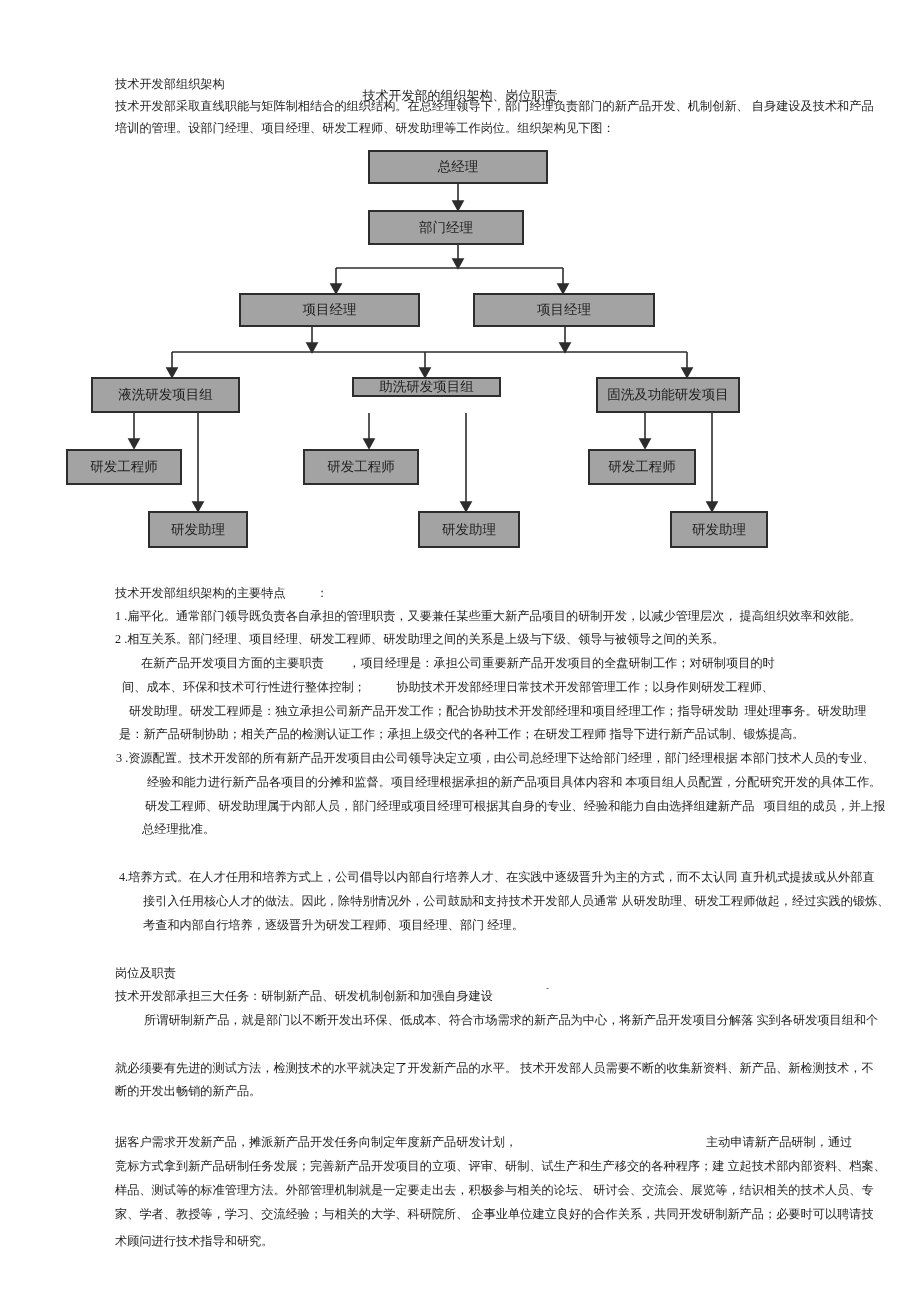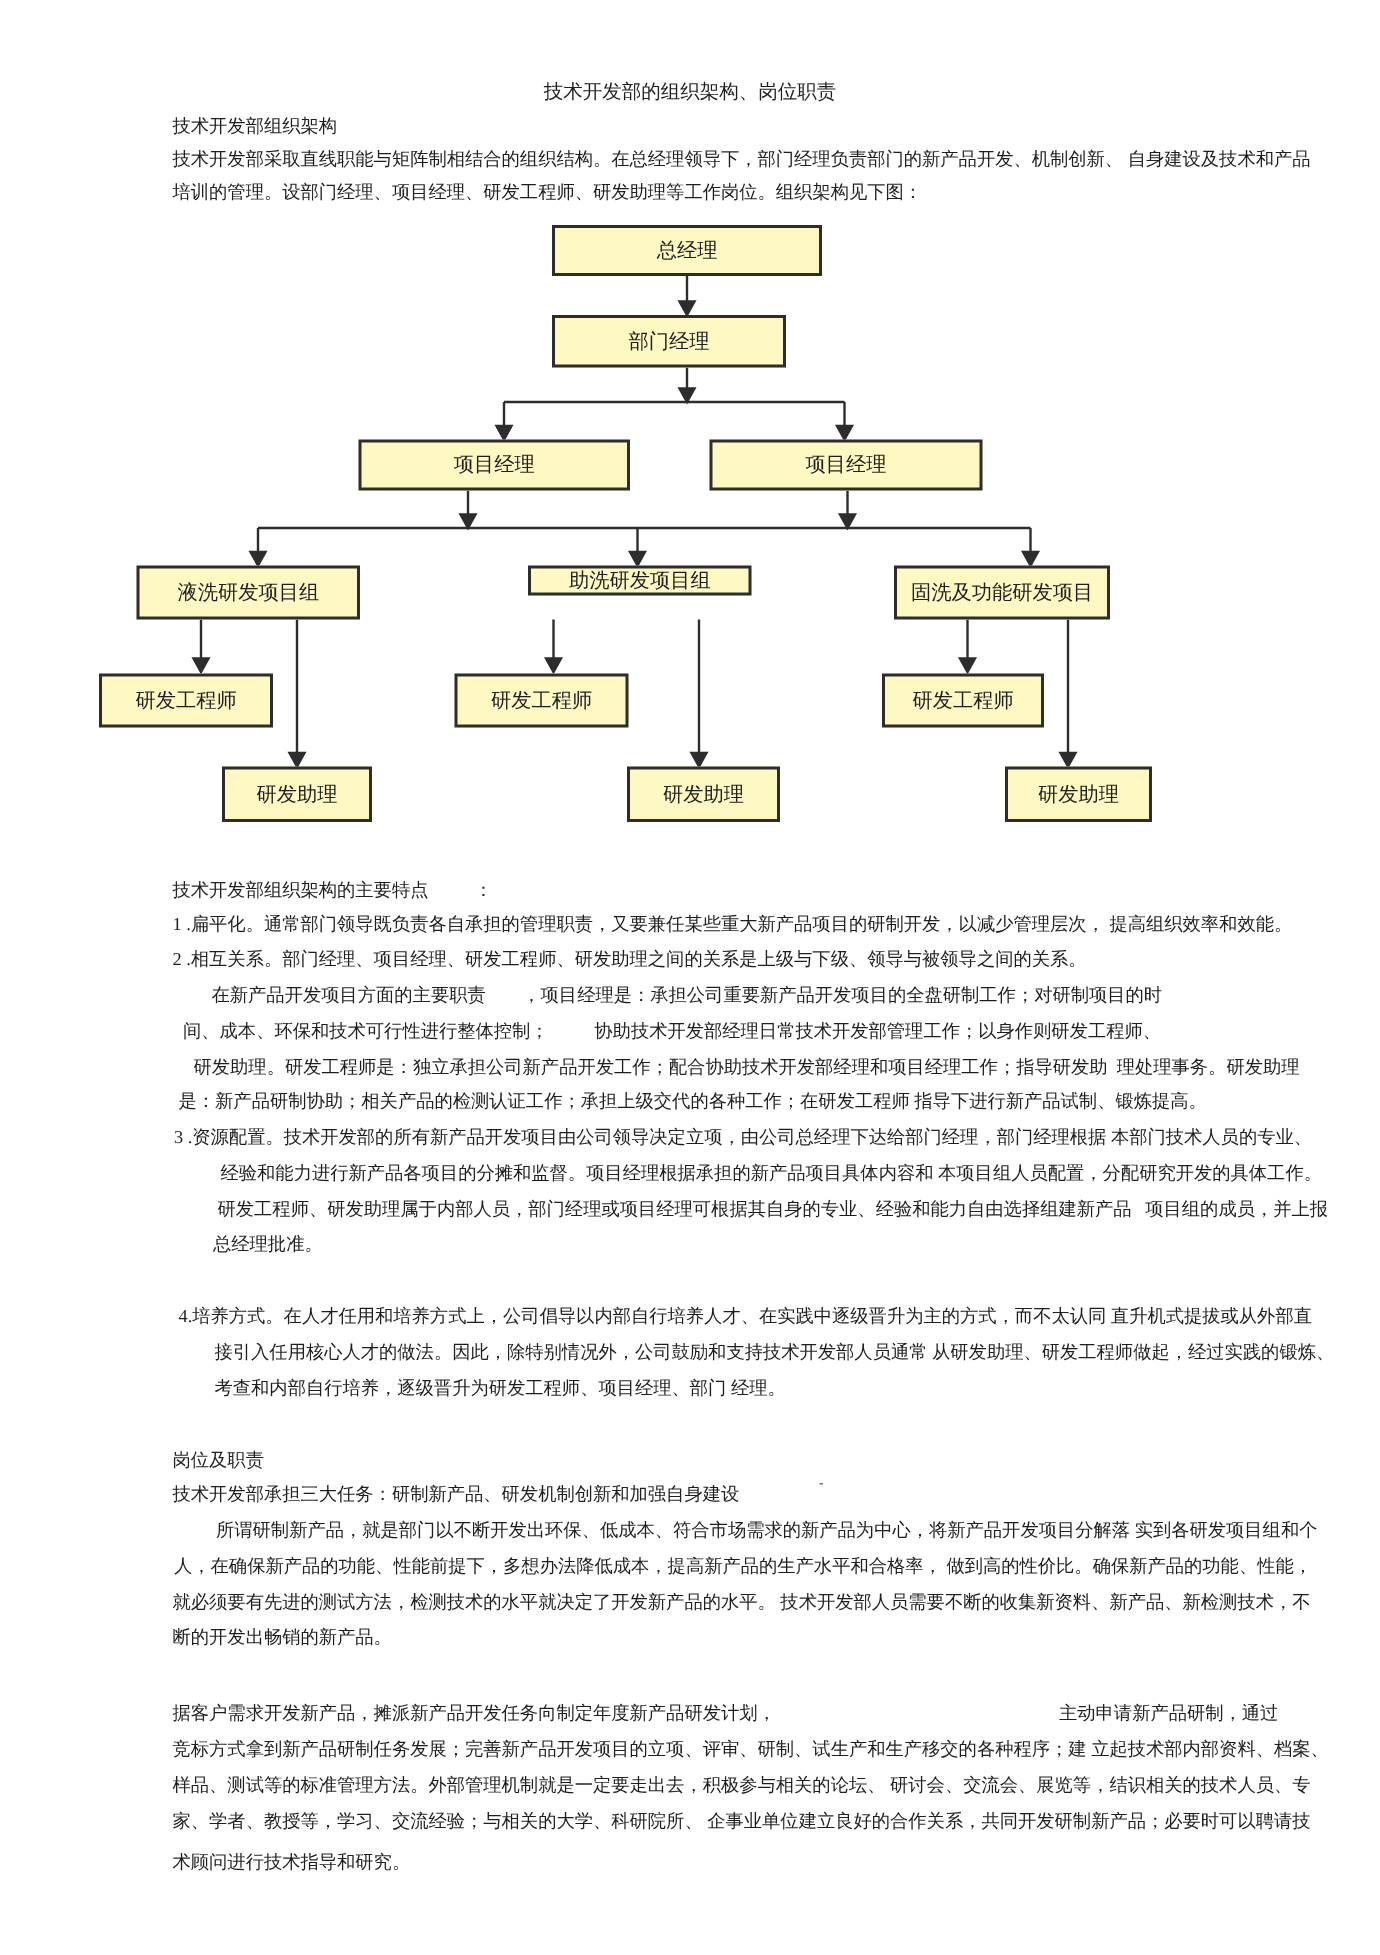--- a/index.html
+++ b/index.html
@@ -3,24 +3,24 @@
 <meta charset="utf-8">
 <style>
   html,body{margin:0;padding:0;background:#ffffff;}
   .page{
     position:relative;width:920px;height:1303px;background:#ffffff;
     font-family:"Liberation Serif","DejaVu Serif",serif;color:#1e1e1e;overflow:hidden;
   }
   .ln{
     position:absolute;white-space:pre;font-size:12.2px;line-height:1.15;color:#1e1e1e;
   }
-  .title{left:0;width:920px;text-align:center;font-size:13px;}
+  .title{left:0;width:920px;text-align:center;font-size:13px;margin-top:35px;}
   .mark{font-size:9px;color:#3a3a3a;}
   .node{
-    position:absolute;border:2px solid #2d2d2d;background:#fef9c3;box-sizing:border-box;
+    position:absolute;border:2px solid #2d2d2d;background:#a3a3a3;box-sizing:border-box;
     display:flex;align-items:center;justify-content:center;
     font-size:13.5px;color:#1e1e1e;white-space:pre;text-align:right;
   }
   .chart-svg{position:absolute;left:0;top:0;pointer-events:none;}
 </style>
 </head>
 <body>
 
 <div class="page">
 
@@ -102,21 +102,20 @@
   <div class="ln" style="left:116px;top:751px">3 .资源配置。技术开发部的所有新产品开发项目由公司领导决定立项，由公司总经理下达给部门经理，部门经理根据 本部门技术人员的专业、</div>
   <div class="ln" style="left:147px;top:775px">经验和能力进行新产品各项目的分摊和监督。项目经理根据承担的新产品项目具体内容和 本项目组人员配置，分配研究开发的具体工作。</div>
   <div class="ln" style="left:145px;top:799px">研发工程师、研发助理属于内部人员，部门经理或项目经理可根据其自身的专业、经验和能力自由选择组建新产品   项目组的成员，并上报</div>
   <div class="ln" style="left:142px;top:822px">总经理批准。</div>
   <div class="ln" style="left:119px;top:870px">4.培养方式。在人才任用和培养方式上，公司倡导以内部自行培养人才、在实践中逐级晋升为主的方式，而不太认同 直升机式提拔或从外部直</div>
   <div class="ln" style="left:143px;top:894px">接引入任用核心人才的做法。因此，除特别情况外，公司鼓励和支持技术开发部人员通常 从研发助理、研发工程师做起，经过实践的锻炼、</div>
   <div class="ln" style="left:143px;top:918px">考查和内部自行培养，逐级晋升为研发工程师、项目经理、部门 经理。</div>
   <div class="ln" style="left:115px;top:966px">岗位及职责</div>
   <div class="ln" style="left:115px;top:989px">技术开发部承担三大任务：研制新产品、研发机制创新和加强自身建设</div>
   <div class="ln" style="left:144px;top:1013px">所谓研制新产品，就是部门以不断开发出环保、低成本、符合市场需求的新产品为中心，将新产品开发项目分解落 实到各研发项目组和个</div>
-  <div class="ln" style="left:116px;top:1037px">人，在确保新产品的功能、性能前提下，多想办法降低成本，提高新产品的生产水平和合格率， 做到高的性价比。确保新产品的功能、性能，</div>
   <div class="ln" style="left:115px;top:1061px">就必须要有先进的测试方法，检测技术的水平就决定了开发新产品的水平。 技术开发部人员需要不断的收集新资料、新产品、新检测技术，不</div>
   <div class="ln" style="left:115px;top:1084px">断的开发出畅销的新产品。</div>
   <div class="ln" style="left:115px;top:1135px">据客户需求开发新产品，摊派新产品开发任务向制定年度新产品研发计划，</div>
   <div class="ln" style="left:706px;top:1135px">主动申请新产品研制，通过</div>
   <div class="ln" style="left:115px;top:1159px">竞标方式拿到新产品研制任务发展；完善新产品开发项目的立项、评审、研制、试生产和生产移交的各种程序；建 立起技术部内部资料、档案、</div>
   <div class="ln" style="left:115px;top:1183px">样品、测试等的标准管理方法。外部管理机制就是一定要走出去，积极参与相关的论坛、 研讨会、交流会、展览等，结识相关的技术人员、专</div>
   <div class="ln" style="left:115px;top:1207px">家、学者、教授等，学习、交流经验；与相关的大学、科研院所、 企事业单位建立良好的合作关系，共同开发研制新产品；必要时可以聘请技</div>
   <div class="ln" style="left:115px;top:1234px">术顾问进行技术指导和研究。</div>
 
   <span class="ln mark" style="left:546px;top:983px">-</span>

